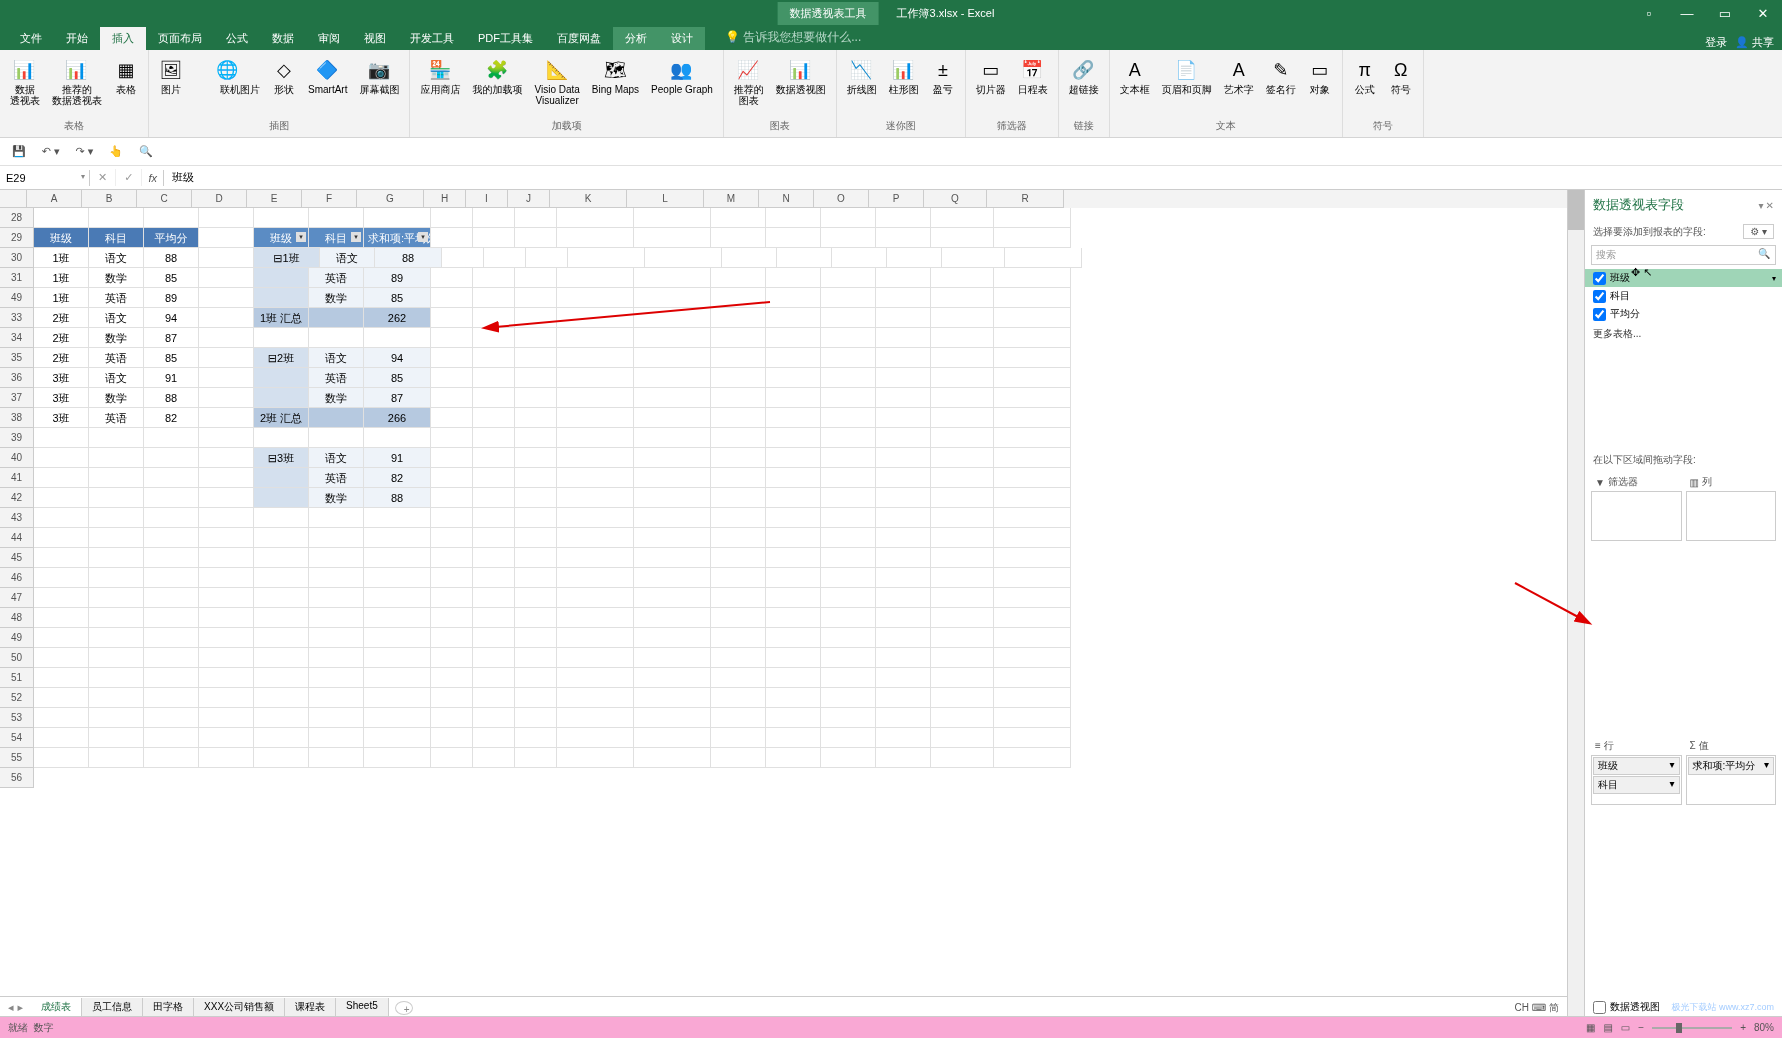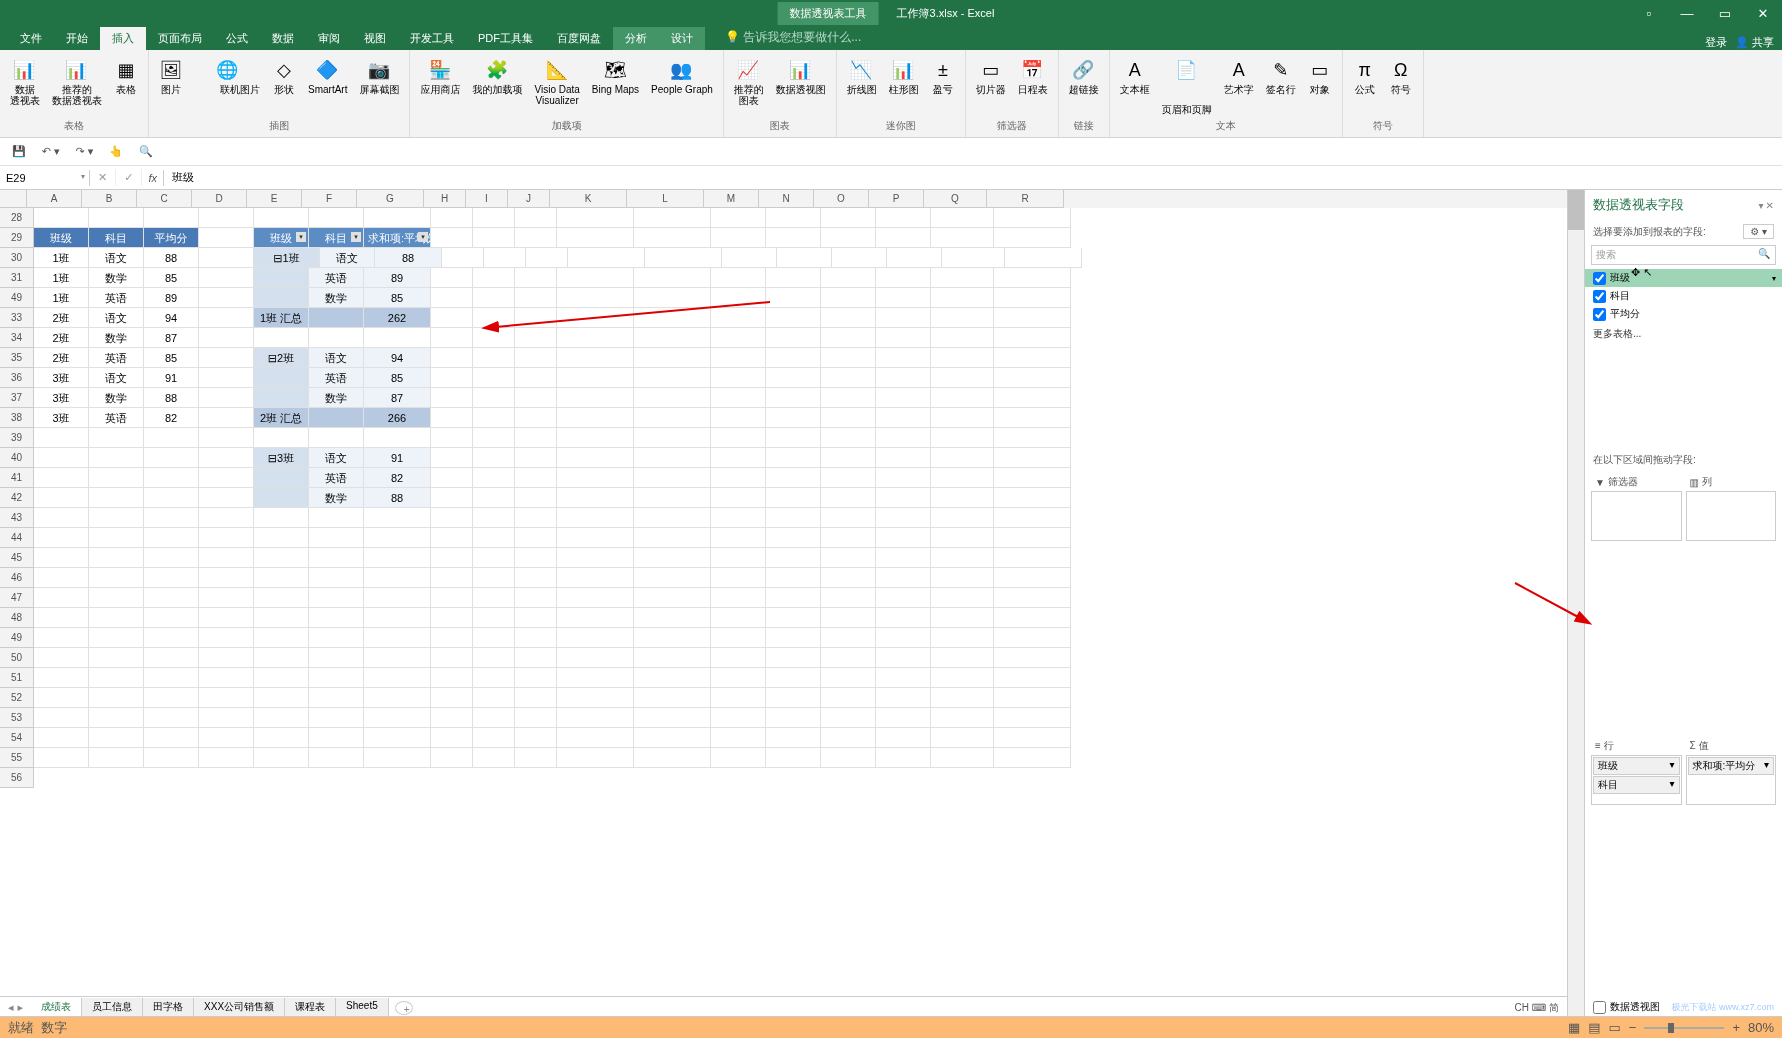--- a/index.html
+++ b/index.html
@@ -61,21 +61,21 @@
 .fp-areas { display: grid; grid-template-columns: 1fr 1fr; gap: 4px; padding: 0 6px; flex: 1; }
 .fp-area { border: 1px solid #ccc; min-height: 50px; }
 .fp-area-hdr { padding: 2px 4px; font-size: 10px; color: #555; background: #fff; display: flex; align-items: center; gap: 3px; }
 .fp-area-item { margin: 1px; background: #f0f0f0; border: 1px solid #ccc; padding: 1px 4px; font-size: 10px; display: flex; justify-content: space-between; }
 .fp-defer { padding: 4px 8px; font-size: 10px; display: flex; align-items: center; gap: 4px; }
 .sheet-tabs { position: absolute; bottom: 0; left: 0; right: 0; height: 22px; background: #fff; border-top: 1px solid #ccc; display: flex; align-items: center; }
 .sheet-nav { padding: 0 8px; color: #888; display: flex; gap: 4px; }
 .sheet-tab { padding: 2px 10px; font-size: 10px; border-right: 1px solid #ccc; cursor: pointer; background: #f0f0f0; }
 .sheet-tab.active { background: #fff; border-bottom: 2px solid #217346; color: #217346; }
 .sheet-add { padding: 2px 8px; color: #888; border: 1px solid #ccc; border-radius: 50%; width: 14px; height: 14px; line-height: 12px; text-align: center; margin-left: 6px; font-size: 10px; }
-.status-bar { height: 22px; background: #fdba74; border-top: 1px solid #ccc; display: flex; align-items: center; padding: 0 8px; font-size: 13px; color: #555; justify-content: space-between; position: fixed; bottom: 0; left: 0; right: 0; }
+.status-bar { height: 22px; background: #f9a8d4; border-top: 1px solid #ccc; display: flex; align-items: center; padding: 0 8px; font-size: 10px; color: #555; justify-content: space-between; position: fixed; bottom: 0; left: 0; right: 0; }
 .status-right { display: flex; align-items: center; gap: 8px; }
 .zoom-slider { width: 80px; height: 2px; background: #aaa; position: relative; }
 .zoom-slider::after { content: ""; position: absolute; width: 6px; height: 10px; background: #666; left: 30%; top: -4px; }
 .arrow { position: absolute; pointer-events: none; z-index: 10; }
 .arrow svg { overflow: visible; }
 .vscroll { width: 17px; background: #f0f0f0; border-left: 1px solid #ccc; position: relative; }
 .vscroll-thumb { position: absolute; top: 0; width: 100%; height: 40px; background: #c0c0c0; }
 .sheet-right { margin-left: auto; display: flex; align-items: center; gap: 6px; padding-right: 8px; font-size: 10px; color: #555; }
 .cursor-move { position: absolute; font-size: 11px; pointer-events: none; z-index: 20; }
 .watermark { position: fixed; right: 8px; bottom: 24px; font-size: 9px; color: #66aaff; opacity: .6; }
@@ -242,21 +242,21 @@
       <div class="ribbon-group-label">链接</div>
     </div>
     <div class="ribbon-group">
       <div class="ribbon-group-items">
         <div class="ribbon-btn">
           <div class="ribbon-icon">A</div>
           <div style="white-space: pre; text-align: center; line-height: 11px;">文本框</div>
         </div>
         <div class="ribbon-btn">
           <div class="ribbon-icon">📄</div>
-          <div style="white-space: pre; text-align: right; line-height: 11px; margin-top: 20px;">页眉和页脚</div>
+          <div style="white-space: pre; text-align: right; line-height: 11px;">页眉和页脚</div>
         </div>
         <div class="ribbon-btn">
           <div class="ribbon-icon">A</div>
           <div style="white-space: pre; text-align: center; line-height: 11px;">艺术字</div>
         </div>
         <div class="ribbon-btn">
           <div class="ribbon-icon">✎</div>
           <div style="white-space: pre; text-align: center; line-height: 11px;">签名行</div>
         </div>
         <div class="ribbon-btn">

